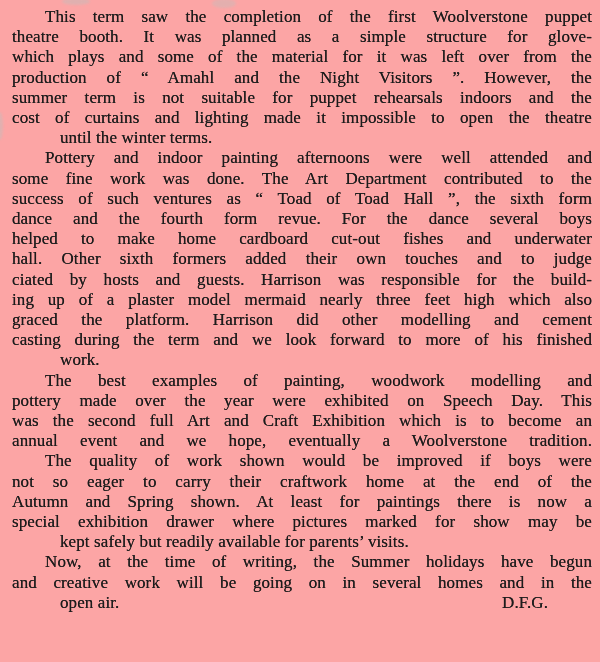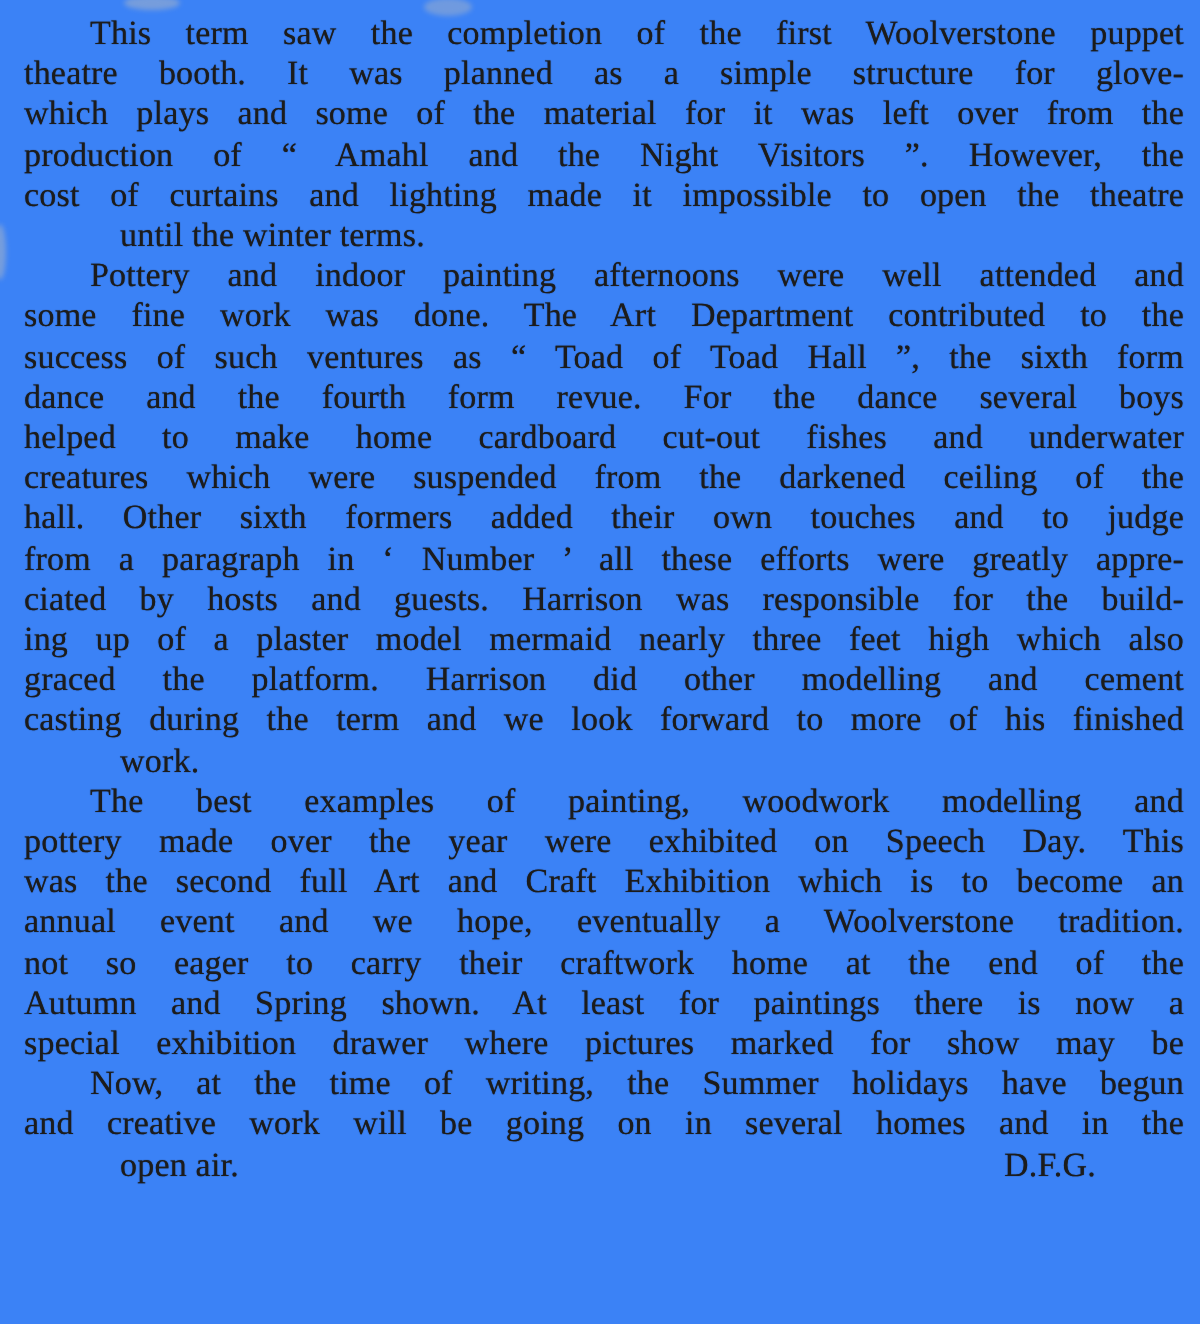--- a/index.html
+++ b/index.html
@@ -4,21 +4,21 @@
 <style>
   html, body {
     margin: 0;
     padding: 0;
     background: #ffffff;
   }
   .page {
     position: relative;
     width: 600px;
     height: 662px;
-    background: #3b82f6;
+    background: #fca5a5;
     overflow: hidden;
     font-family: "Liberation Serif", serif;
   }
   .text-block {
     position: absolute;
     left: 12px;
     right: 8px;
     top: 7px;
     color: #1c1c1c;
     font-size: 17px;
@@ -62,39 +62,40 @@
 
 <div class="page">
   <div class="smudge s1"></div>
   <div class="smudge s2"></div>
   <div class="smudge s3"></div>
   <div class="text-block">
       <div class="line indent">This term saw the completion of the first Woolverstone puppet</div>
       <div class="line">theatre booth.  It was planned as a simple structure for glove-</div>
       <div class="line">which plays and some of the material for it was left over from the</div>
       <div class="line">production of “ Amahl and the Night Visitors ”.  However, the</div>
+      <div class="line">summer term is not suitable for puppet rehearsals indoors and the</div>
       <div class="line">cost of curtains and lighting made it impossible to open the theatre</div>
       <div class="line end">until the winter terms.</div>
       <div class="line indent">Pottery and indoor painting afternoons were well attended and</div>
       <div class="line">some fine work was done.  The Art Department contributed to the</div>
       <div class="line">success of such ventures as “ Toad of Toad Hall ”, the sixth form</div>
       <div class="line">dance and the fourth form revue.  For the dance several boys</div>
       <div class="line">helped to make home cardboard cut-out fishes and underwater</div>
-      <div class="line">creatures which were suspended from the darkened ceiling of the</div>
       <div class="line">hall.  Other sixth formers added their own touches and to judge</div>
-      <div class="line">from a paragraph in ‘ Number ’ all these efforts were greatly appre-</div>
       <div class="line">ciated by hosts and guests.  Harrison was responsible for the build-</div>
       <div class="line">ing up of a plaster model mermaid nearly three feet high which also</div>
       <div class="line">graced the platform.  Harrison did other modelling and cement</div>
       <div class="line">casting during the term and we look forward to more of his finished</div>
       <div class="line end">work.</div>
       <div class="line indent">The best examples of painting, woodwork modelling and</div>
       <div class="line">pottery made over the year were exhibited on Speech Day.  This</div>
       <div class="line">was the second full Art and Craft Exhibition which is to become an</div>
       <div class="line">annual event and we hope, eventually a Woolverstone tradition.</div>
+      <div class="line indent">The quality of work shown would be improved if boys were</div>
       <div class="line">not so eager to carry their craftwork home at the end of the</div>
       <div class="line">Autumn and Spring shown.  At least for paintings there is now a</div>
       <div class="line">special exhibition drawer where pictures marked for show may be</div>
+      <div class="line end">kept safely but readily available for parents’ visits.</div>
       <div class="line indent">Now, at the time of writing, the Summer holidays have begun</div>
       <div class="line">and creative work will be going on in several homes and in the</div>
       <div class="line end sig-line">open air.<span class="signature">D.F.G.</span></div>
     </div>
 </div>
 
 </body></html>

